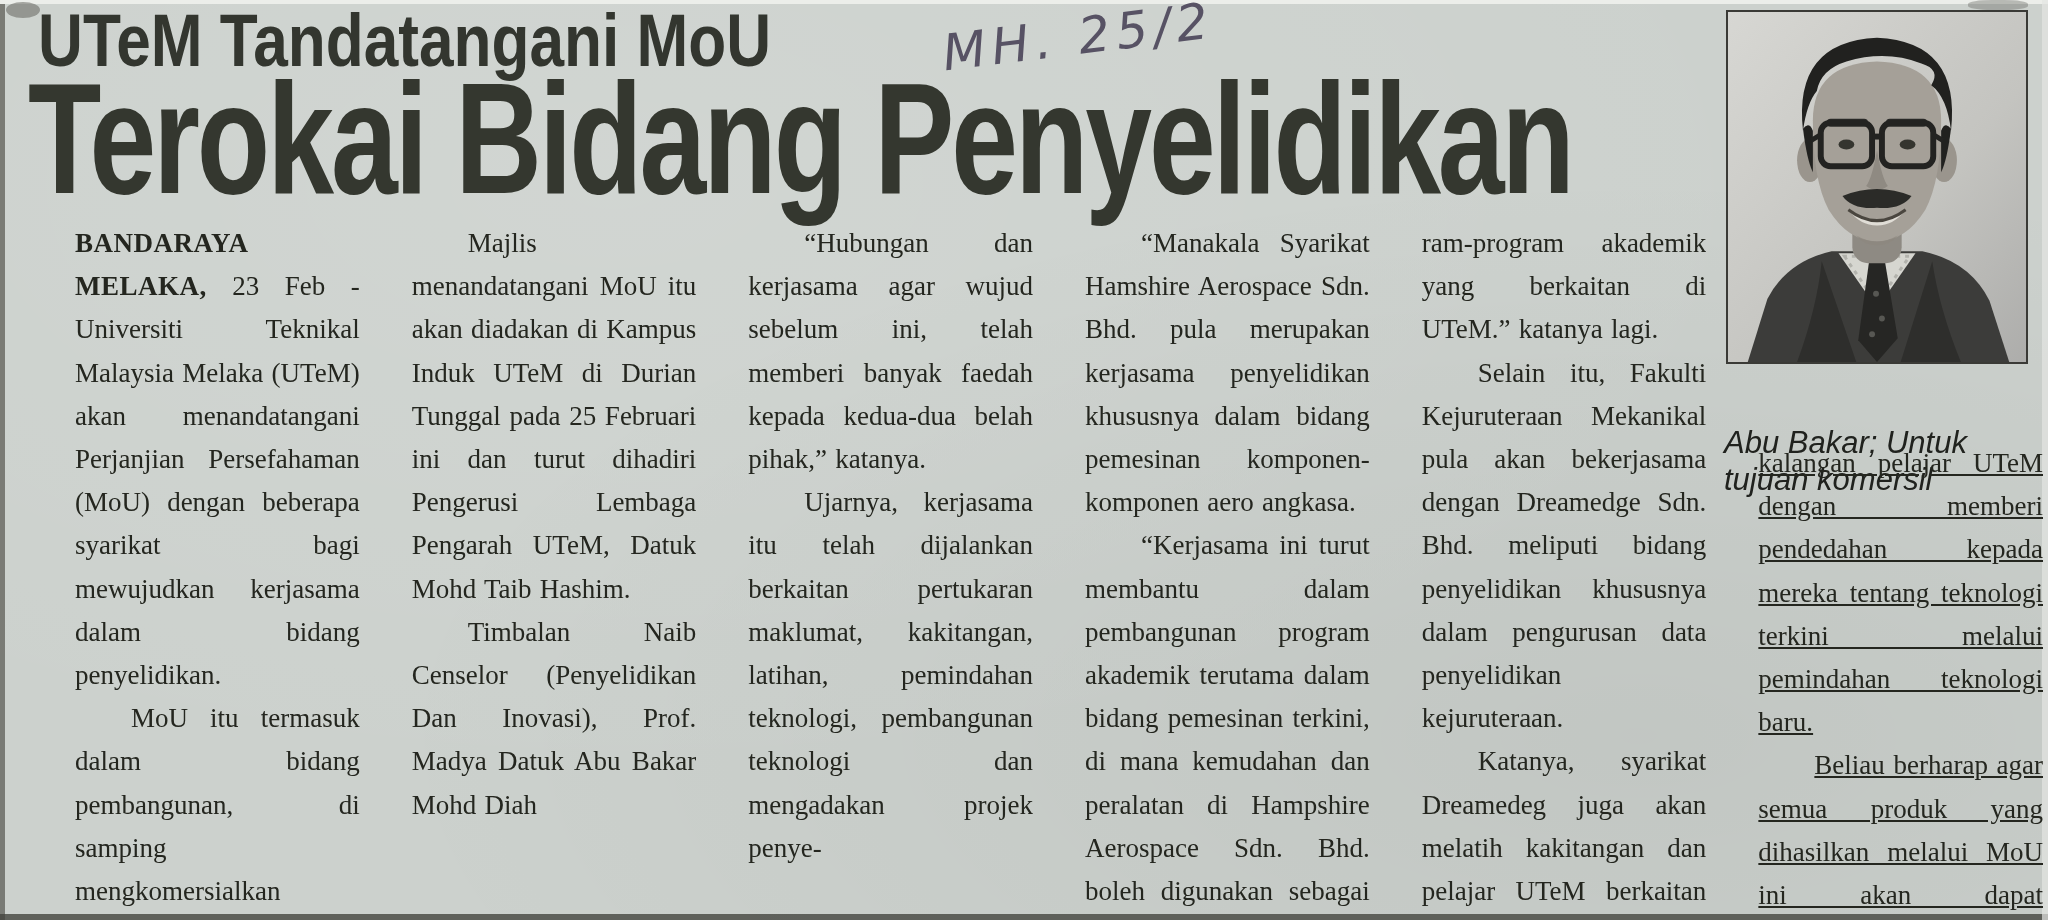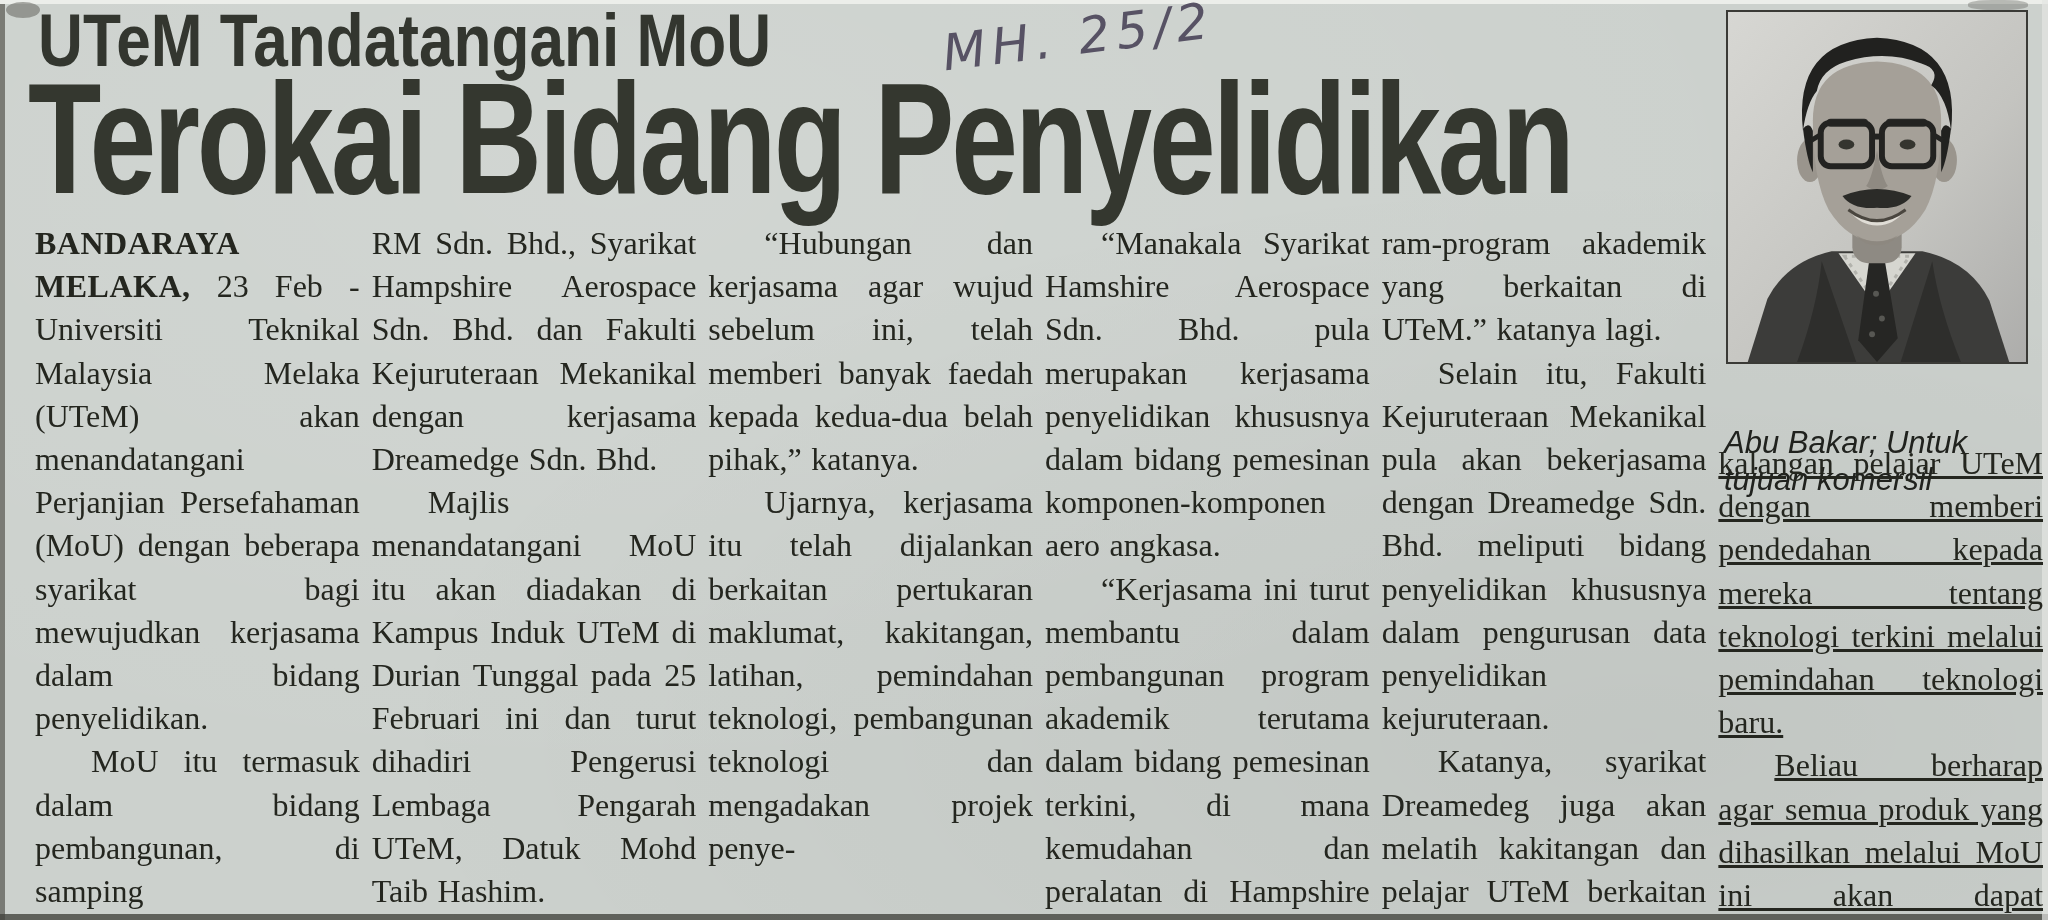--- a/index.html
+++ b/index.html
@@ -52,22 +52,23 @@
     font-family:"Liberation Sans", sans-serif;font-style:italic;
     font-size:31px;line-height:37px;color:#20221e;margin-top:48px;
   }
 
   .columns{
     position:absolute;left:35px;top:222px;width:2008px;height:696px;
     display:flex;gap:12px;
   }
   .col{
     width:326px;height:696px;overflow:hidden;
-    font-size:32px;line-height:43.2px;text-align:justify;
+    font-size:27px;line-height:43.2px;text-align:justify;
     word-spacing:1.5px;
+    margin-left:40px;
   }
   .col:last-child{padding-top:220px;box-sizing:border-box;text-decoration:underline;}
   .col p{margin:0;}
   .col p.indent{text-indent:56px;}
   .col b{letter-spacing:.5px;}
 </style>
 </head>
 <body>
 
 <div id="clip">
@@ -143,21 +144,20 @@
   </figure>
 
   <figcaption class="caption">Abu Bakar; Untuk tujuan komersil</figcaption>
 
   <div class="columns">
       <div class="col">
         <p><b>BANDARAYA MELAKA,</b> 23 Feb - Universiti Teknikal Malaysia Melaka (UTeM) akan menandatangani Perjanjian Persefahaman (MoU) dengan beberapa syarikat bagi mewujudkan kerjasama dalam bidang penyelidikan.</p>
         <p class="indent">MoU itu termasuk dalam bidang pembangunan, di samping mengkomersialkan produk yang dicipta oleh penyelidik UTeM untuk kegunaan masyarakat.</p>
       </div>
       <div class="col">
-        <p>RM Sdn. Bhd., Syarikat Hampshire Aerospace Sdn. Bhd. dan Fakulti Kejuruteraan Mekanikal dengan kerjasama Dreamedge Sdn. Bhd.</p>
         <p class="indent">Majlis menandatangani MoU itu akan diadakan di Kampus Induk UTeM di Durian Tunggal pada 25 Februari ini dan turut dihadiri Pengerusi Lembaga Pengarah UTeM, Datuk Mohd Taib Hashim.</p>
         <p class="indent">Timbalan Naib Censelor (Penyelidikan Dan Inovasi), Prof. Madya Datuk Abu Bakar Mohd Diah</p>
       </div>
       <div class="col">
         <p class="indent">“Hubungan dan kerjasama agar wujud sebelum ini, telah memberi banyak faedah kepada kedua-dua belah pihak,” katanya.</p>
         <p class="indent">Ujarnya, kerjasama itu telah dijalankan berkaitan pertukaran maklumat, kakitangan, latihan, pemindahan teknologi, pembangunan teknologi dan mengadakan projek penye-</p>
       </div>
       <div class="col">
         <p class="indent">“Manakala Syarikat Hamshire Aerospace Sdn. Bhd. pula merupakan kerjasama penyelidikan khususnya dalam bidang pemesinan komponen-komponen aero angkasa.</p>
         <p class="indent">“Kerjasama ini turut membantu dalam pembangunan program akademik terutama dalam bidang pemesinan terkini, di mana kemudahan dan peralatan di Hampshire Aerospace Sdn. Bhd. boleh digunakan sebagai bahan pengajaran untuk prog-</p>

